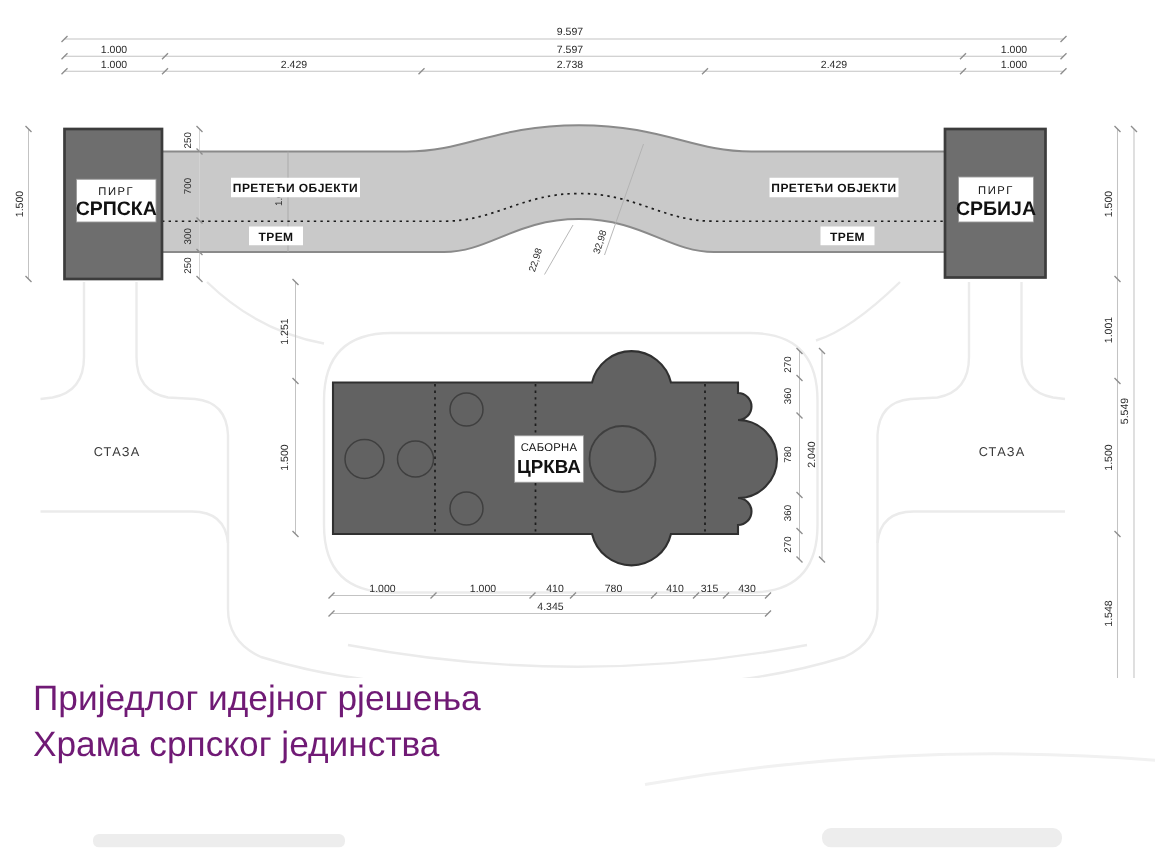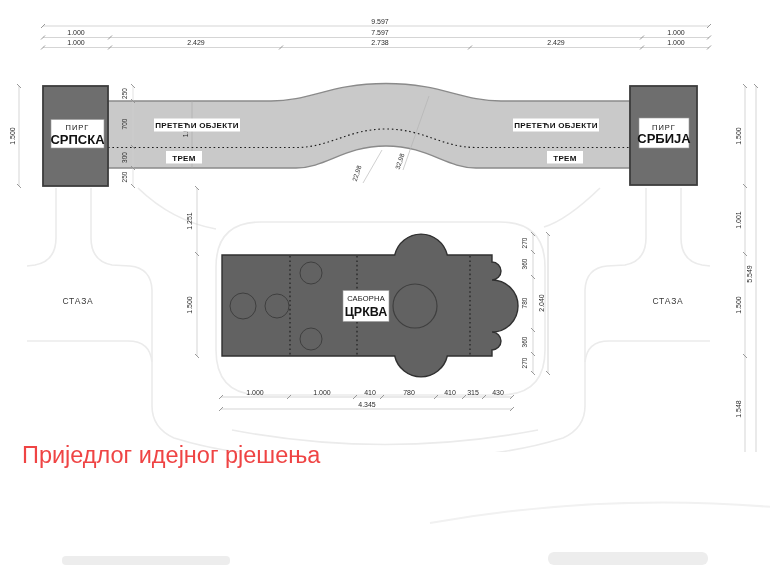--- a/index.html
+++ b/index.html
@@ -23,22 +23,22 @@
   .dotted{stroke:#1c1c1c;stroke-width:1.15;fill:none;stroke-dasharray:1.6 2.8;}
   .chip{fill:#ffffff;stroke:#9a9a9a;stroke-width:.6;}
   .chip-borderless{fill:#ffffff;}
   .chiptext{font-size:8px;font-weight:bold;fill:#111;text-anchor:middle;letter-spacing:.3px;}
   .towercap{font-size:7.5px;fill:#111;text-anchor:middle;letter-spacing:1px;}
   .towername{font-size:13px;font-weight:600;fill:#111;text-anchor:middle;}
   .staza{font-size:8.5px;fill:#3a3a3a;text-anchor:middle;letter-spacing:.8px;}
   .leader{stroke:#b0b0b0;stroke-width:.6;fill:none;}
   .smudge{fill:#ededed;}
   #title-block{
-    position:absolute;left:22px;top:440px;
-    font-size:23.5px;line-height:31px;color:#ef4444;
+    position:absolute;left:22px;top:450px;
+    font-size:23.5px;line-height:31px;color:#701a75;
   }
 </style>
 </head>
 <body>
 
 
 
 <svg width="770" height="452" viewBox="0 0 770 452">
 
   <g>
@@ -195,16 +195,17 @@
 
 <svg width="770" height="113" viewBox="0 0 770 113" style="position:absolute;left:0;top:452px;">
   <path class="faint2" d="M430,71 Q600,41 772,55"></path>
   <rect class="smudge" x="62" y="104" width="168" height="9" rx="4"></rect>
   <rect class="smudge" x="548" y="100" width="160" height="13" rx="6"></rect>
 </svg>
 
 
 <div id="title-block">
   <div>Приједлог идејног рјешења</div>
+  <div>Храма српског јединства</div>
 </div>
 
 
 
 
 </body></html>

